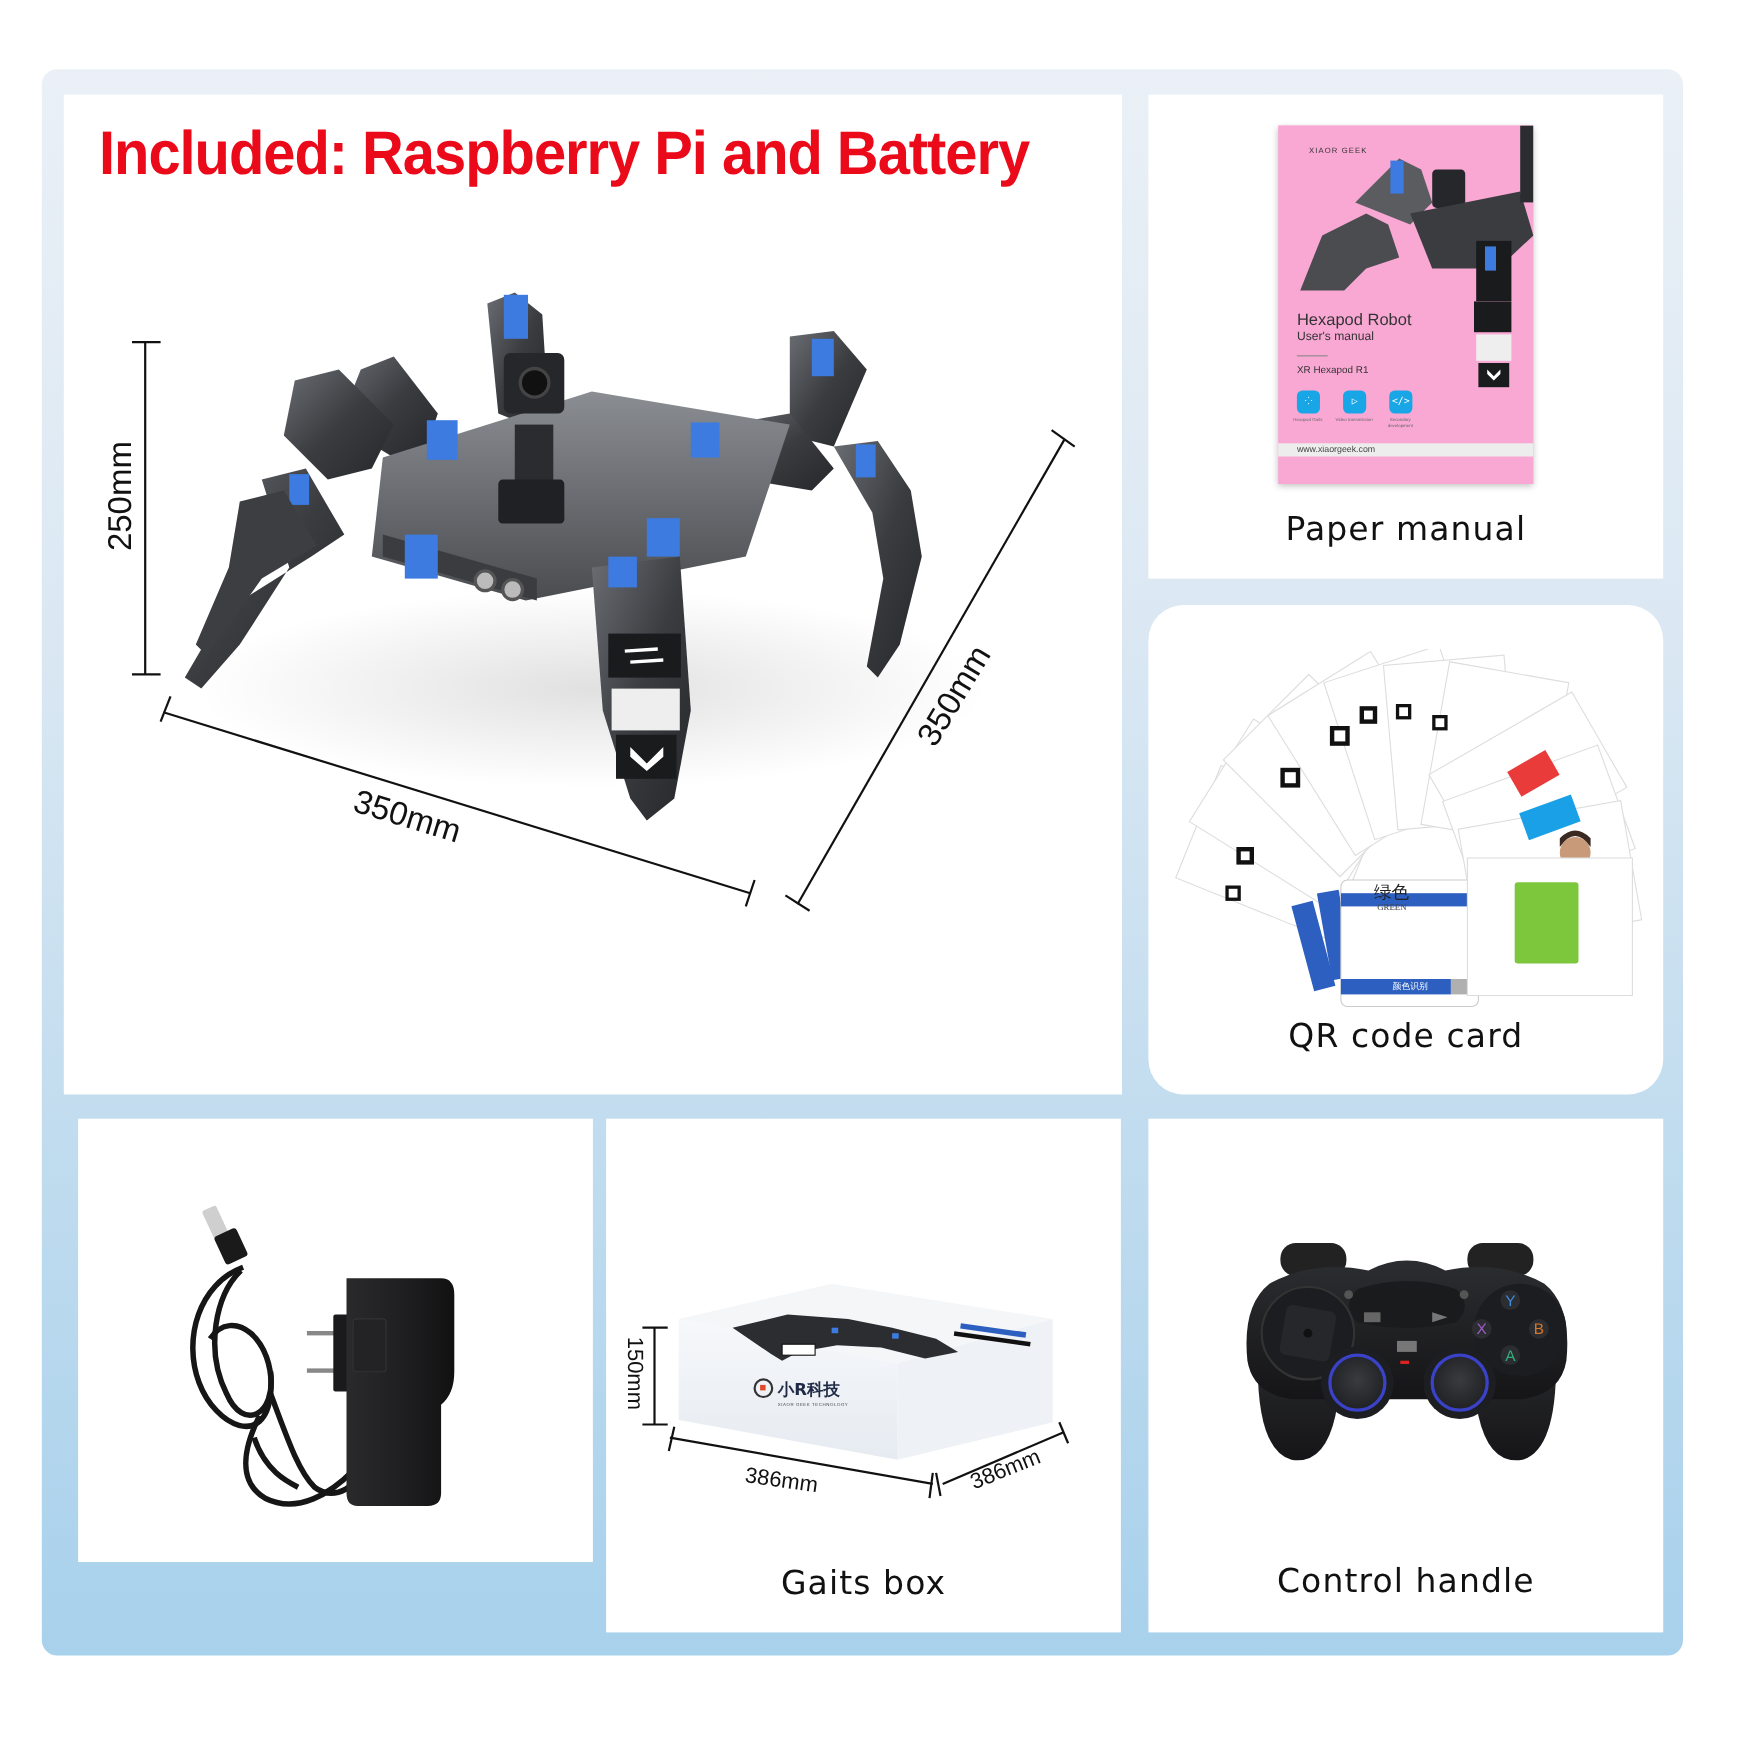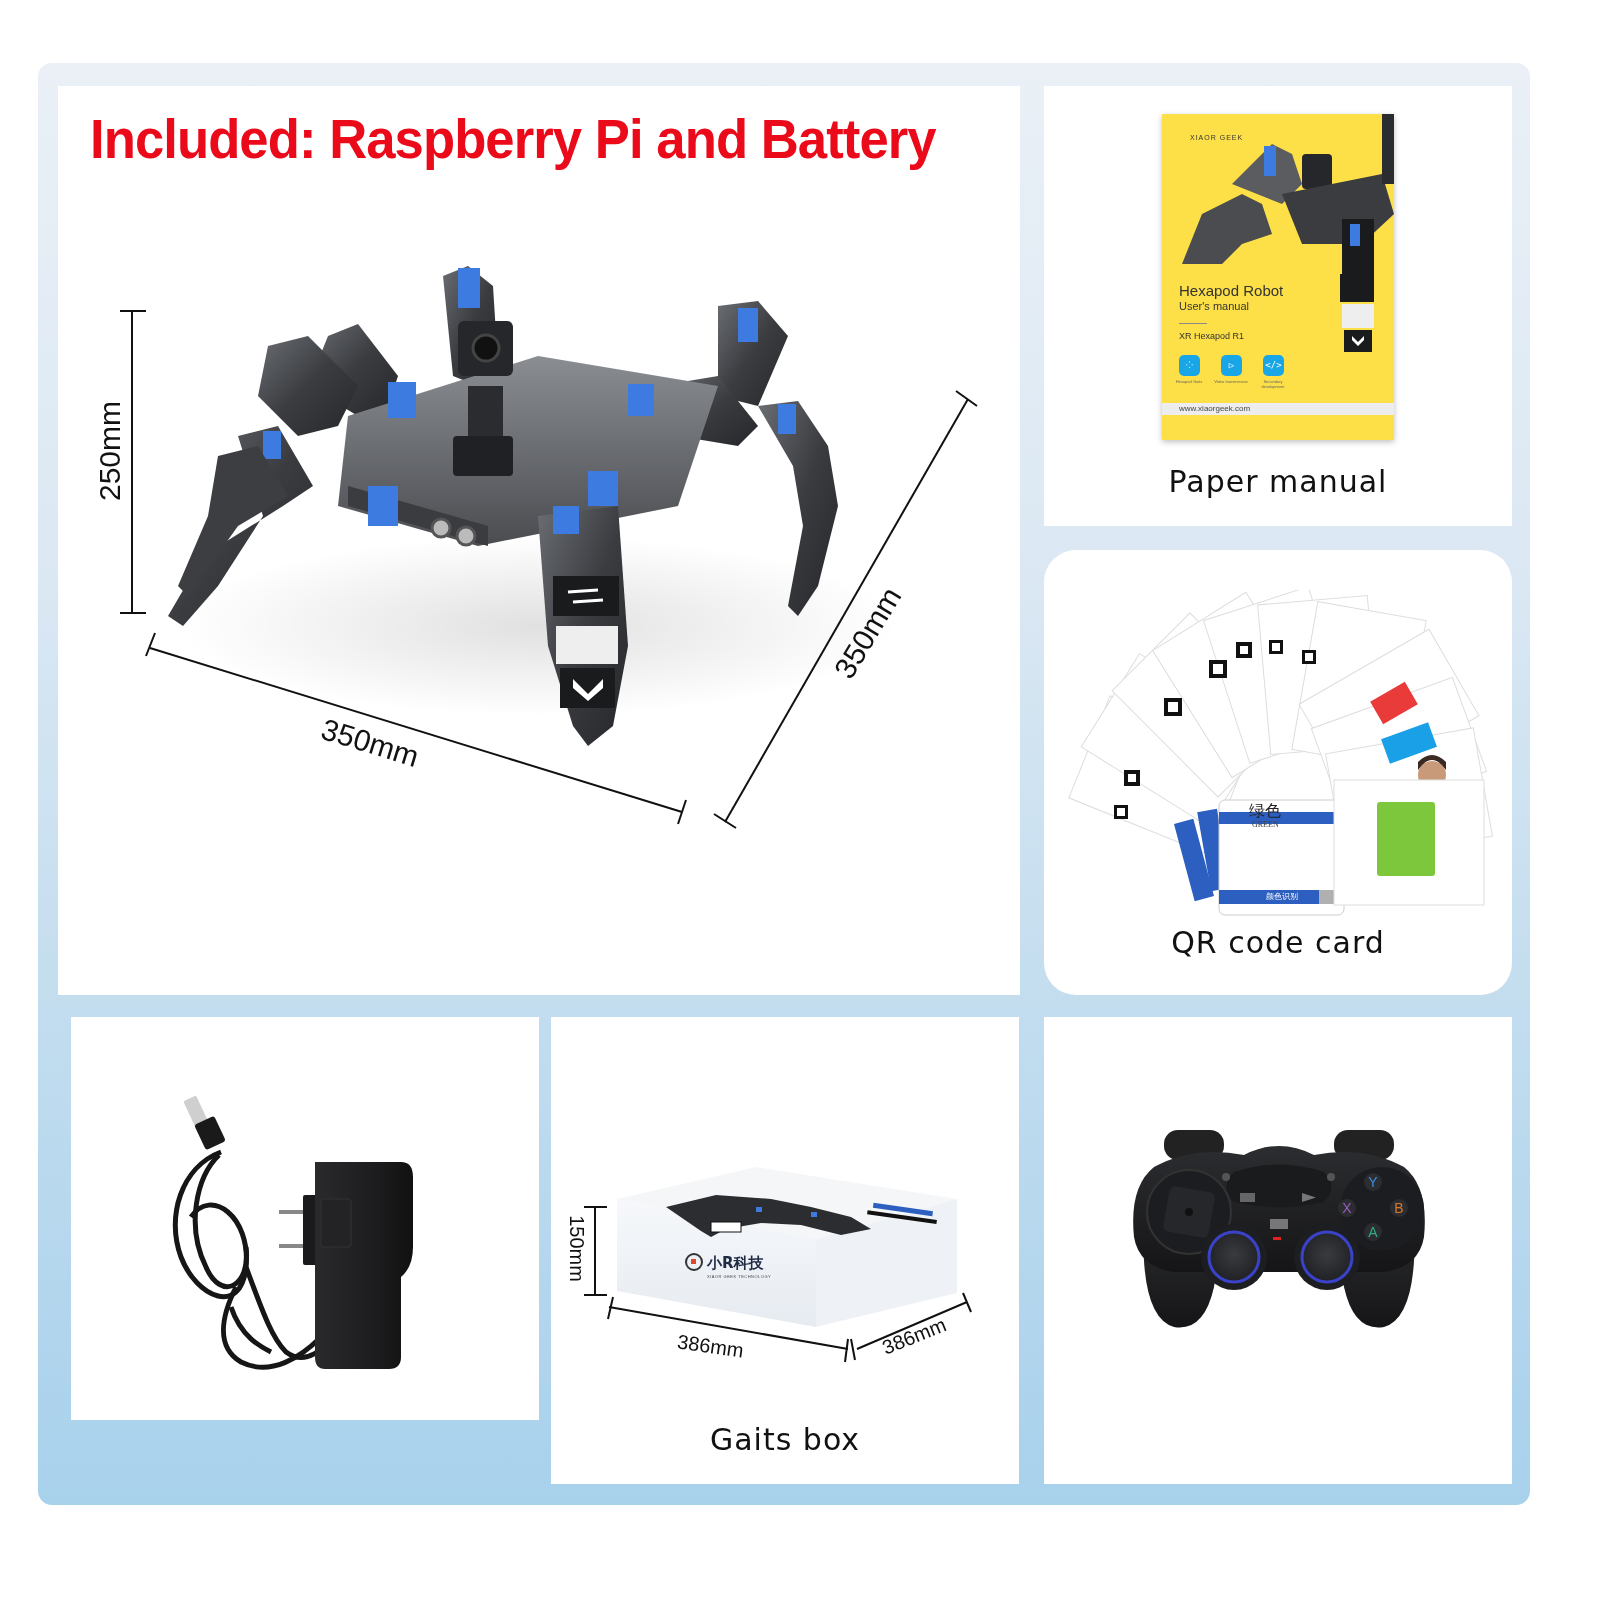--- a/index.html
+++ b/index.html
@@ -28,21 +28,21 @@
 
     #p-manual { left: 1044px; top: 86px; width: 468px; height: 440px; }
     #p-qr { left: 1044px; top: 550px; width: 468px; height: 445px; border-radius: 32px; }
     #p-charger { left: 59px; top: 1017px; width: 468px; height: 403px; margin-left: 12px; }
     #p-box { left: 551px; top: 1017px; width: 468px; height: 467px; }
     #p-pad { left: 1044px; top: 1017px; width: 468px; height: 467px; }
 
     svg { position: absolute; }
 
     .manual-doc {
-      position: absolute; left: 118px; top: 28px; width: 232px; height: 326px; background: #fde047;
+      position: absolute; left: 118px; top: 28px; width: 232px; height: 326px; background: #f9a8d4;
       box-shadow: 0 2px 6px rgba(0,0,0,0.25);
     }
     .manual-doc .m-title { position: absolute; left: 17px; top: 168px; font-family: "Liberation Sans", sans-serif; font-size: 15px; color: #333; white-space: nowrap; }
     .manual-doc .m-sub { position: absolute; left: 17px; top: 186px; font-family: "Liberation Sans", sans-serif; font-size: 11px; color: #333; white-space: nowrap; }
     .manual-doc .m-model { position: absolute; left: 17px; top: 217px; font-family: "Liberation Sans", sans-serif; font-size: 9px; color: #333; white-space: nowrap; }
     .manual-doc .m-rule { position: absolute; left: 17px; top: 209px; width: 28px; height: 1px; background: #888; }
     .manual-doc .m-brand { position: absolute; left: 28px; top: 20px; font-family: "Liberation Sans", sans-serif; font-size: 7px; color: #333; letter-spacing: 1px; white-space: nowrap; }
     .manual-doc .m-url-bar { position: absolute; left: 0; right: 0; top: 289px; height: 12px; background: #ededed; }
     .manual-doc .m-url { position: absolute; left: 17px; top: 290px; font-family: "Liberation Sans", sans-serif; font-size: 8px; color: #444; white-space: nowrap; }
     .m-icon { position: absolute; top: 241px; width: 21px; height: 21px; border-radius: 5px; background: #19a6e6; color: #fff; font-size: 9px; text-align: center; line-height: 21px; font-family: "DejaVu Sans Mono", monospace; }
@@ -335,13 +335,14 @@
     <circle cx="190" cy="240" r="25" fill="url(#stick)" stroke="#3a42c8" stroke-width="3"></circle>
     <circle cx="283" cy="240" r="33" fill="#1d1e21"></circle>
     <circle cx="283" cy="240" r="25" fill="url(#stick)" stroke="#3a42c8" stroke-width="3"></circle>
 
     <circle cx="338" cy="192" r="42" fill="#1c1d20"></circle>
   </svg>
   <div style="position:absolute;left:320px;top:156px;width:18px;height:18px;border-radius:9px;background:#2c2d30;color:#3b8de0;font-size:14px;text-align:center;line-height:18px;font-family:'Liberation Sans',sans-serif;">Y</div>
   <div style="position:absolute;left:294px;top:182px;width:18px;height:18px;border-radius:9px;background:#2c2d30;color:#9a5cc4;font-size:14px;text-align:center;line-height:18px;font-family:'Liberation Sans',sans-serif;">X</div>
   <div style="position:absolute;left:346px;top:182px;width:18px;height:18px;border-radius:9px;background:#2c2d30;color:#d6772c;font-size:14px;text-align:center;line-height:18px;font-family:'Liberation Sans',sans-serif;">B</div>
   <div style="position:absolute;left:320px;top:206px;width:18px;height:18px;border-radius:9px;background:#2c2d30;color:#2fae7e;font-size:14px;text-align:center;line-height:18px;font-family:'Liberation Sans',sans-serif;">A</div>
+  <div class="caption" style="top:403px;">Control handle</div>
 </div>
 
 </body></html>

